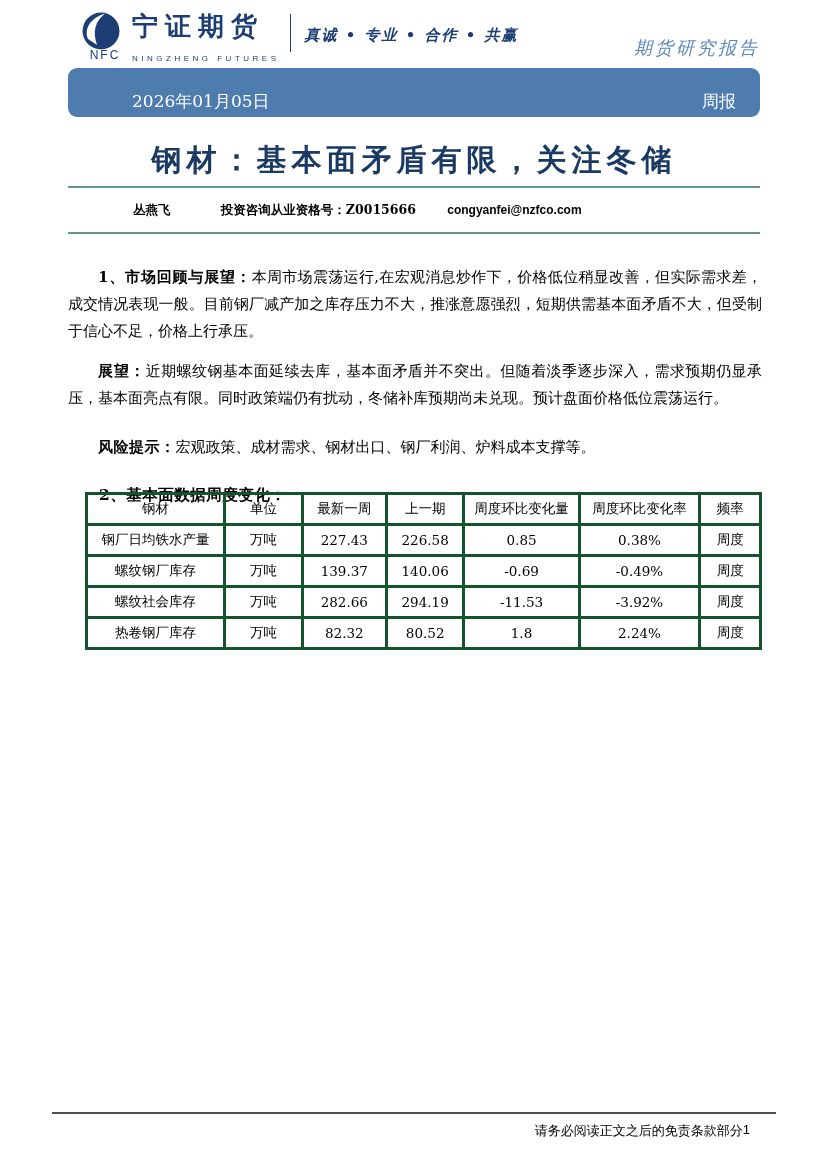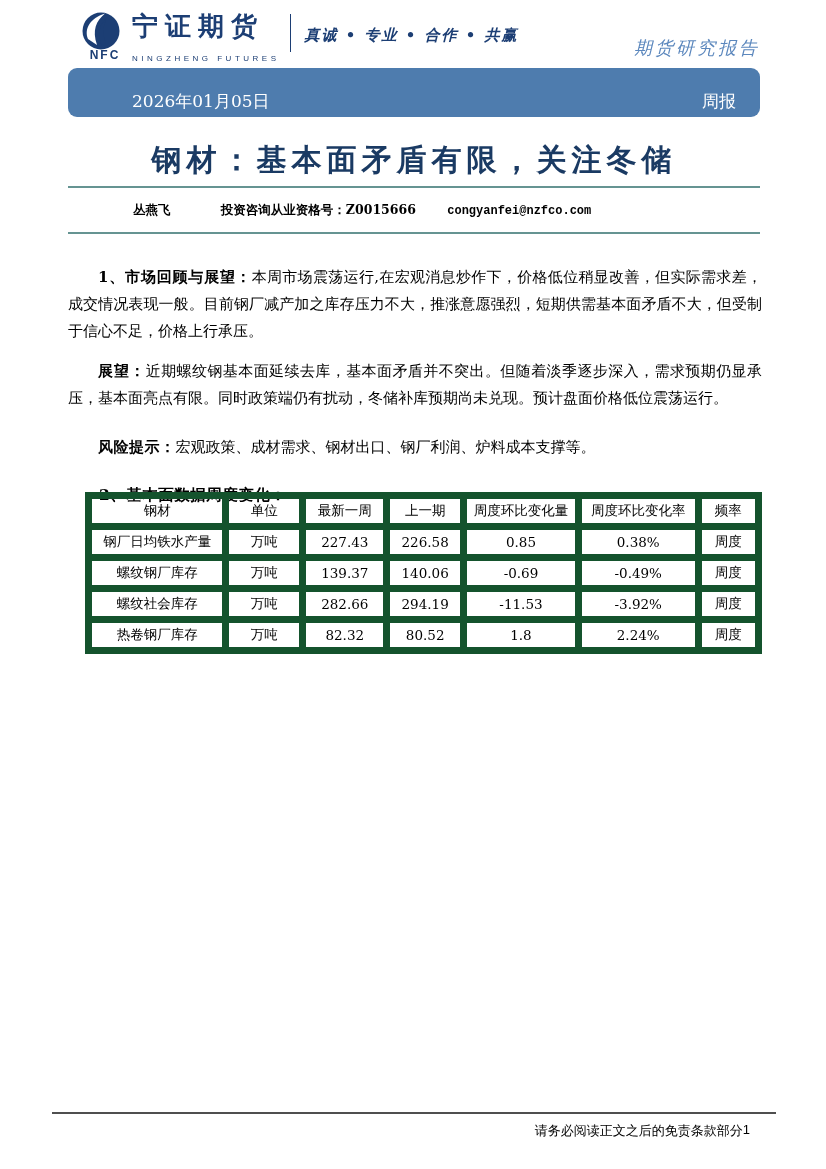--- a/index.html
+++ b/index.html
@@ -8,21 +8,21 @@
     width:826px; height:1169px; position:relative;
     font-family:"DejaVu Serif","Liberation Serif",serif;
     color:#000;
   }
   .page { position:absolute; inset:0; overflow:hidden; }
 
   
   .brand-row { position:absolute; left:78px; top:12px; right:66px; height:50px; display:flex; align-items:flex-start; }
   .logo-block { display:flex; flex-direction:column; align-items:center; width:46px; }
   .logo-icon svg { display:block; }
-  .logo-abbr { font-family:"Liberation Sans",sans-serif; font-weight:bold; font-size:12px; letter-spacing:2px; color:#1c3e74; margin-top:-2px;margin-left:8px; }
+  .logo-abbr { font-family:"Liberation Sans",sans-serif; font-weight:normal; font-size:12px; letter-spacing:2px; color:#1c3e74; margin-top:-2px;margin-left:8px; }
   .company-block { margin-left:8px; }
   .company-cn { font-size:26px; font-weight:bold; color:#1c3e74; letter-spacing:7px; line-height:28px; white-space:nowrap; }
   .company-en { font-family:"Liberation Sans",sans-serif; font-size:8px; letter-spacing:3.5px; color:#1c3e74; margin-top:14px; white-space:nowrap; }
   .brand-divider { width:1px; background:#1c3e74; height:38px; margin:2px 0 0 10px; }
   .tagline { margin-left:14px; margin-top:14px; font-size:15px; font-weight:bold; font-style:italic; color:#1c3e74; letter-spacing:2px; white-space:nowrap; }
   .report-type { position:absolute; right:0; top:24px; font-size:18px; color:#5b87bd; font-style:italic; letter-spacing:3px; white-space:nowrap; }
 
   
   .date-bar {
     position:absolute; left:68px; top:68px; width:692px; height:49px;
@@ -39,36 +39,36 @@
   }
   .rule-teal { position:absolute; left:68px; width:692px; height:0; border-top:2px solid #659492; }
   .rule-title { top:186px; }
   .rule-author { top:232px; }
   .author-row {
     position:absolute; left:68px; top:202px; width:692px;
     font-size:12.5px; font-weight:bold; white-space:nowrap;
   }
   .author-name { margin-left:65px;margin-top:23px; }
   .author-license { margin-left:46px; }
-  .author-email { margin-left:27px; font-family:Liberation Mono, monospace; font-size:12px;margin-top:24px; }
+  .author-email { margin-left:27px; font-family:Liberation Sans, sans-serif; font-size:12px;margin-top:24px; }
 
   
   .guide { position:absolute; left:68px; top:250px; width:694px; }
   .guide-heading { color:#2a5caa; font-size:19px; font-weight:bold; letter-spacing:1px; margin-left:4px; }
   .guide p { font-size:15px; line-height:27px; text-align:justify; text-indent:2em; margin-top:13px; }
   .guide p.first { margin-top:14px; }
   .guide p b { letter-spacing:0.5px; }
   .guide .risk { margin-top:22px; }
   .section2-heading { font-size:15.5px; font-weight:bold; text-indent:2em; margin-top:24px; letter-spacing:0.5px; }
 
   
   .table-wrap { position:absolute; left:85px; top:492px; width:677px; }
   table.data { width:100%; border-collapse:collapse; font-size:13.5px; }
   table.data th, table.data td {
-    border:7px solid #14532d; text-align:center; vertical-align:middle;
+    border:3px solid #14532d; text-align:center; vertical-align:middle;
     height:31px; padding:0 4px; font-weight:normal; white-space:nowrap;
   }
 
   
   .footer-rule { position:absolute; left:52px; top:1112px; width:724px; border-top:2px solid #4f4f4f; }
   .footer-row {
     position:absolute; left:68px; top:1122px; width:692px;
     display:flex; justify-content:flex-end; align-items:flex-start;
     font-size:13px;
   }

